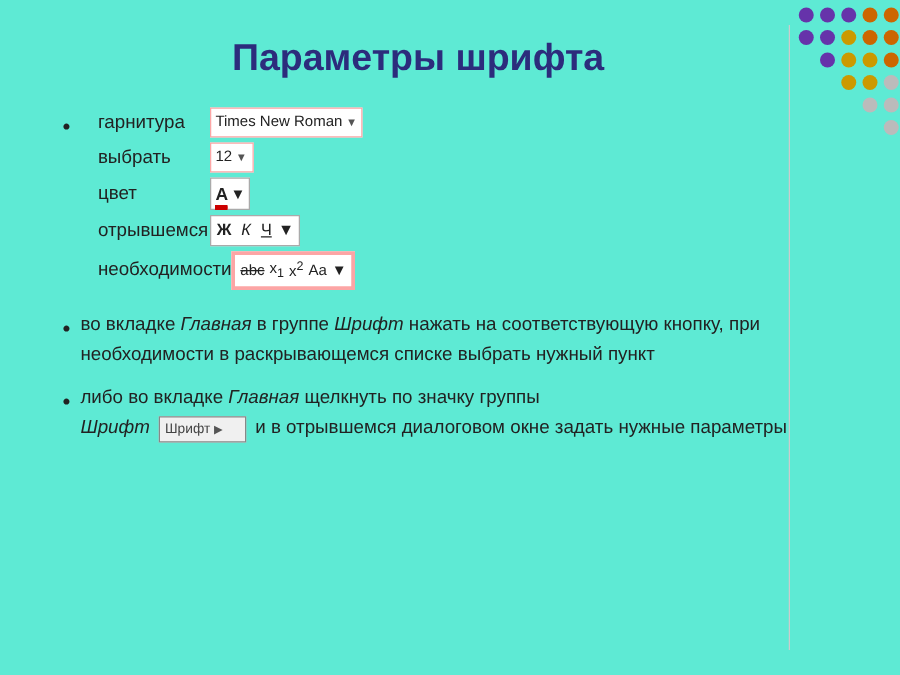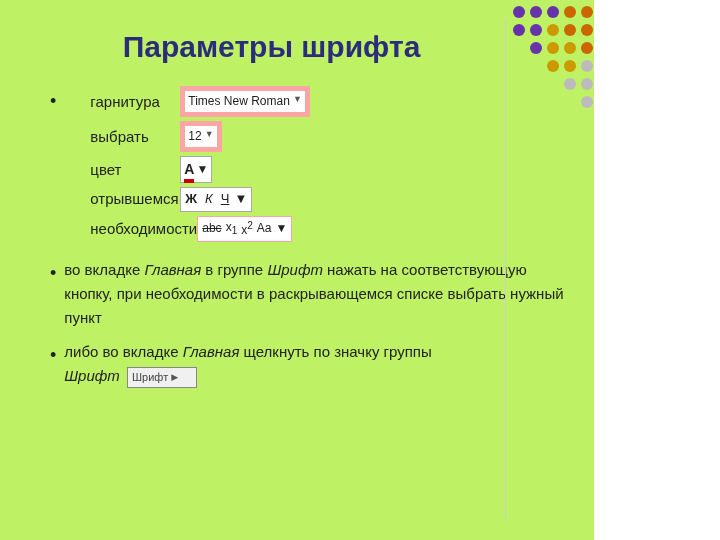--- a/index.html
+++ b/index.html
@@ -8,23 +8,23 @@
       width: 720px;
       height: 540px;
       background: #ffffff;
       font-family: Arial, sans-serif;
       font-size: 15px;
       overflow: hidden;
       position: relative;
     }
 
     .slide-container {
-      width: 594px;
+      width: 720px;
       height: 540px;
-      background: #bef264;
+      background: #5eead4;
       position: relative;
       padding: 30px 21px 30px 50px;
     }
 
     
     .dots-decoration {
       position: absolute;
       top: 0;
       right: 0;
       width: 90px;
@@ -71,22 +71,22 @@
     }
 
     .param-label {
       min-width: 90px;
       color: #222;
     }
 
     
     .dropdown-mock {
       display: inline-flex;
-      align-items: flex-start;
-      border: 5px solid #fca5a5;
+      align-items: center;
+      border: 1px solid #fca5a5;
       background: #fff;
       padding: 1px 3px;
       font-size: 12px;
       color: #222;
       min-width: 50px;
     }
 
     .dropdown-mock .dd-arrow {
       margin-left: 3px;
       font-size: 9px;
@@ -135,21 +135,21 @@
 
     .divider-small {
       color: #aaa;
       margin: 0 1px;
     }
 
     
     .mod-btns {
       display: inline-flex;
       align-items: center;
-      border: 1px solid #fca5a5;
+      border: 3px solid #fca5a5;
       background: #fff;
       padding: 1px 4px;
       font-size: 12px;
       gap: 2px;
     }
 
     .mod-strike { text-decoration: line-through; }
 
     
     .font-dialog-badge {
@@ -170,21 +170,21 @@
       color: #555;
     }
 
     
     .bold-italic {
       font-weight: normal;
       font-style: italic;
     }
 
     .params-block {
-      margin-left: 26px;
+      margin-left: 14px;
     }
   </style>
 </head>
 <body>
 
 <div class="slide-container">
 
   <svg class="dots-decoration" viewBox="0 0 90 200">
 
     <circle cx="15" cy="12" r="6" fill="#6633aa"></circle>
@@ -291,17 +291,18 @@
 
     <div class="bullet-section">
       <span class="bullet">•</span>
       <div class="bullet-content">
         <span>либо во вкладке </span><span class="bold-italic">Главная</span><span> щелкнуть по значку группы</span><br>
         <span class="bold-italic">Шрифт</span>
         <span class="font-dialog-badge">
           <span>Шрифт</span>
           <span class="dd-arrow">▶</span>
         </span>
+        <span> и в отрывшемся диалоговом окне задать нужные параметры</span>
       </div>
     </div>
 
   </div>
 </div>
 
 </body></html>

